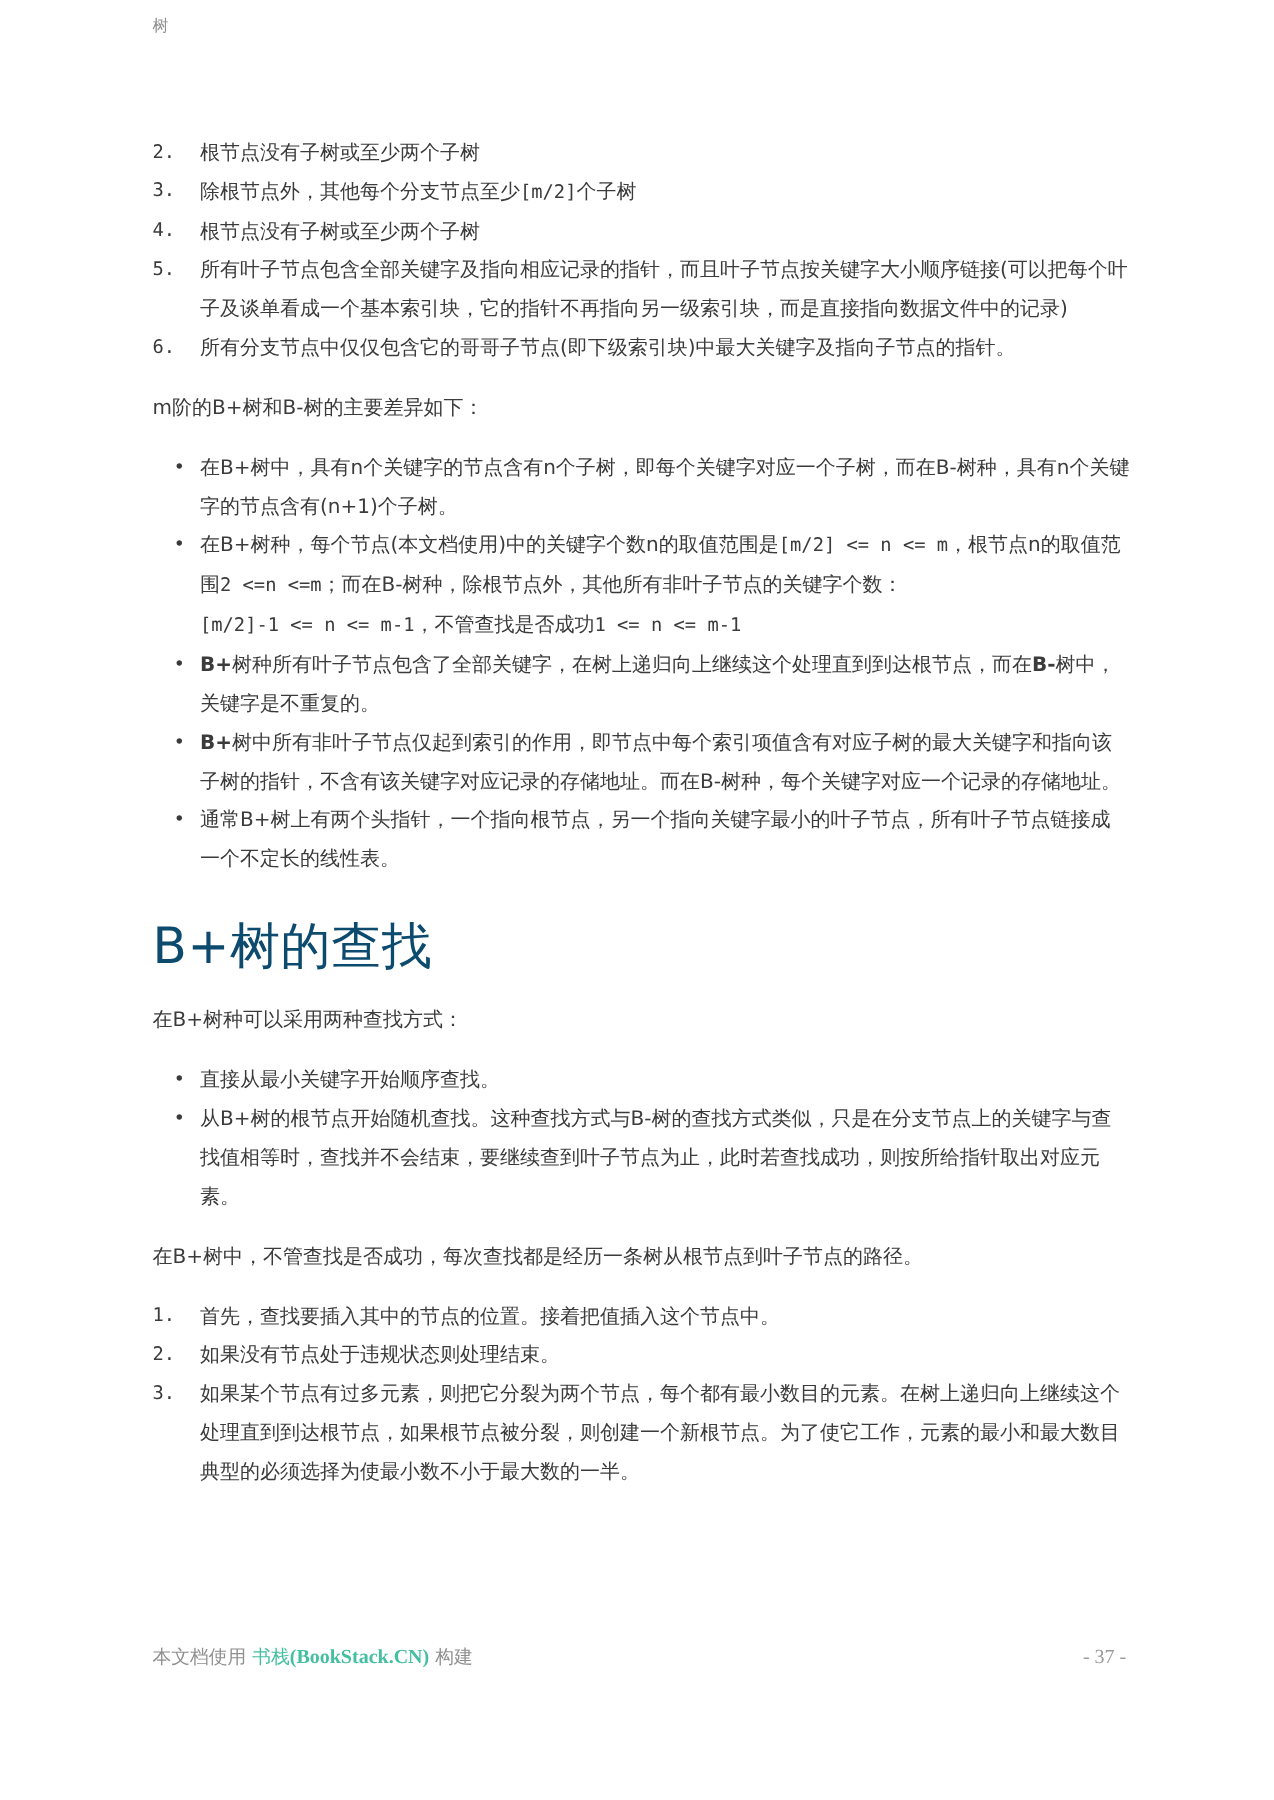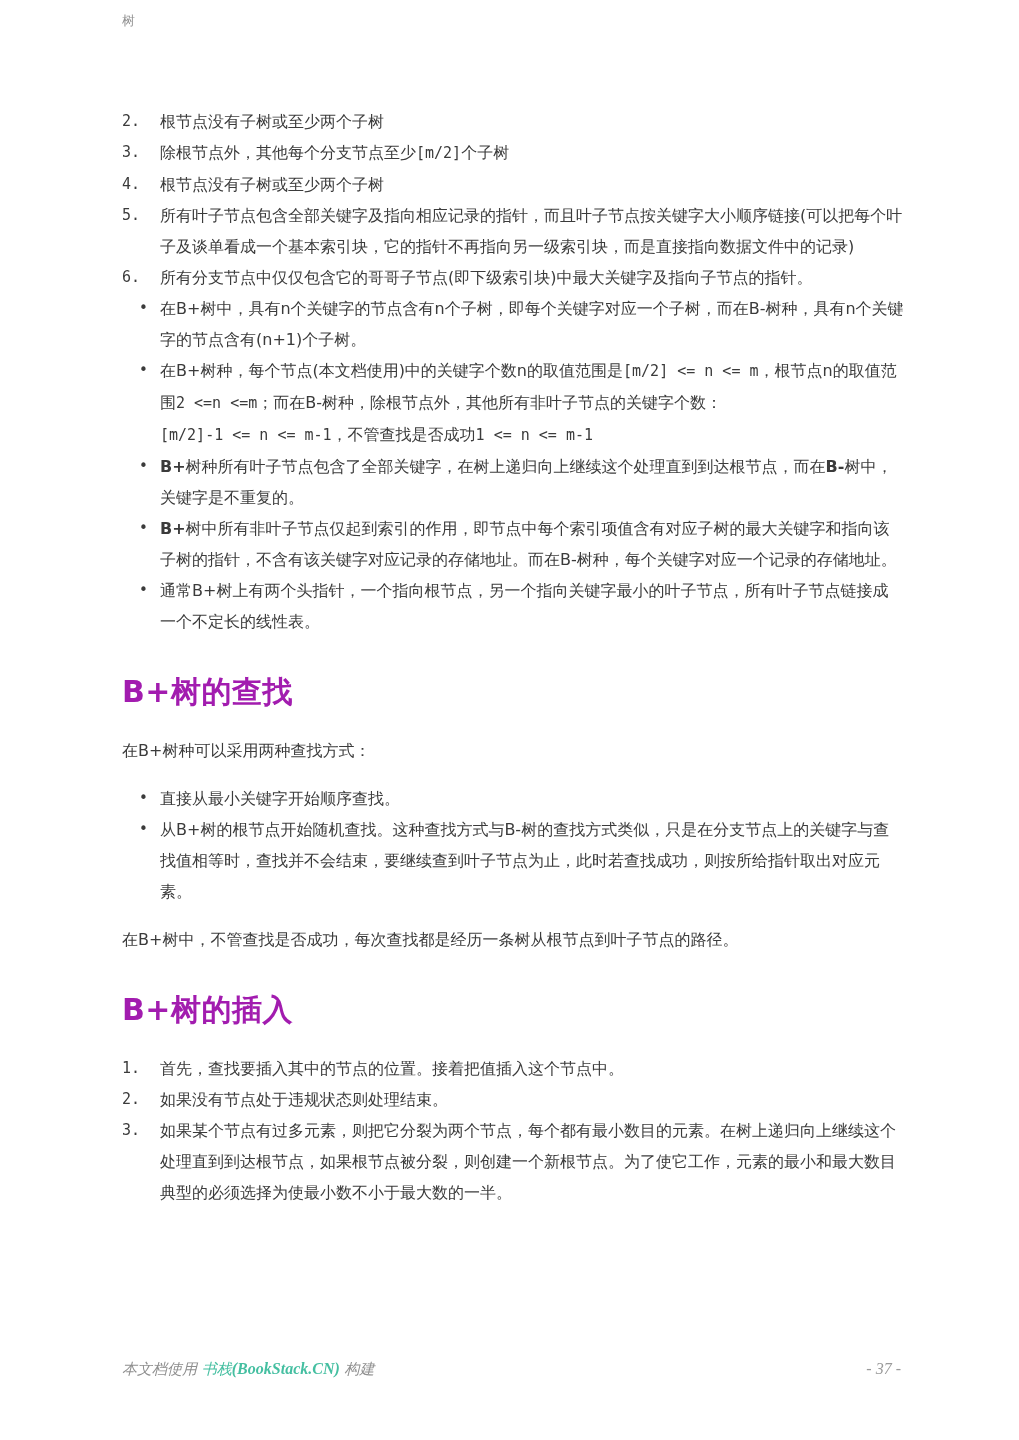--- a/index.html
+++ b/index.html
@@ -21,32 +21,32 @@
     flex:0 0 38px; box-sizing:border-box; color:#3b3b3b;
     font-family:"DejaVu Sans Mono", monospace; font-size:15px;
   }
   .marker.bullet {
     font-family:"DejaVu Sans", sans-serif;
     padding-left:17px; font-size:15px;
   }
   .item-text { flex:1; }
   p.para { margin:17px 0; }
   h2.section-heading {
-    font-size:30px; font-weight:700; color:#a21caf;
+    font-size:40px; font-weight:400; color:#0c4a6e;
     margin:36px 0 24px 0; line-height:38px; letter-spacing:0.5px;
   }
   .seg-mono {
     font-family:"DejaVu Sans Mono", monospace;
     font-size:15px; white-space:pre;text-align:center;
   }
   .seg-bold { font-weight:bold; }
   .page-footer {
-    position:absolute; left:122px; right:118px; top:1360px;
+    position:absolute; left:122px; right:118px; top:1316px;
     display:flex; justify-content:space-between; align-items:baseline;
-    font-size:15px; color:#8f8f8f;font-style:italic;
+    font-size:15px; color:#8f8f8f;
   }
   .footer-link { text-decoration:none; }
   .footer-link-cn { color:#45bfa1; }
   .footer-link-en {
     color:#45bfa1; font-weight:bold;
     font-family:"Liberation Serif", serif; font-size:16px;
   }
   .page-number {
     color:#9a9a9a; font-family:"Liberation Serif", serif; font-size:16px;
   }
@@ -76,20 +76,21 @@
       <div class="list-row">
         <span class="marker number">5.</span>
         <span class="item-text"><span>所有叶子节点包含全部关键字及指向相应记录的指针，而且叶子节点按关键字大小顺序链接(可以把每个叶子及谈单看成一个基本索引块，它的指针不再指向另一级索引块，而是直接指向数据文件中的记录)</span></span>
       </div>
       <div class="list-row">
         <span class="marker number">6.</span>
         <span class="item-text"><span>所有分支节点中仅仅包含它的哥哥子节点(即下级索引块)中最大关键字及指向子节点的指针。</span></span>
       </div>
     </div>
 
+  <p class="para">m阶的B+树和B-树的主要差异如下：</p>
 
   <div class="list">
       <div class="list-row">
         <span class="marker bullet">•</span>
         <span class="item-text"><span>在B+树中，具有n个关键字的节点含有n个子树，即每个关键字对应一个子树，而在B-树种，具有n个关键字的节点含有(n+1)个子树。</span></span>
       </div>
       <div class="list-row">
         <span class="marker bullet">•</span>
         <span class="item-text"><span>在B+树种，每个节点(本文档使用)中的关键字个数n的取值范围是</span><span class="seg-mono">[m/2] &lt;= n &lt;= m</span><span>，根节点n的取值范围</span><span class="seg-mono">2 &lt;=n &lt;=m</span><span>；而在B-树种，除根节点外，其他所有非叶子节点的关键字个数：</span><span class="seg-mono">[m/2]-1 &lt;= n &lt;= m-1</span><span>，不管查找是否成功</span><span class="seg-mono">1 &lt;= n &lt;= m-1</span></span>
       </div>
@@ -117,21 +118,20 @@
         <span class="item-text"><span>直接从最小关键字开始顺序查找。</span></span>
       </div>
       <div class="list-row">
         <span class="marker bullet">•</span>
         <span class="item-text"><span>从B+树的根节点开始随机查找。这种查找方式与B-树的查找方式类似，只是在分支节点上的关键字与查找值相等时，查找并不会结束，要继续查到叶子节点为止，此时若查找成功，则按所给指针取出对应元素。</span></span>
       </div>
     </div>
 
   <p class="para">在B+树中，不管查找是否成功，每次查找都是经历一条树从根节点到叶子节点的路径。</p>
 
-  <h2 class="section-heading">B+树的插入</h2>
 
   <div class="list">
       <div class="list-row">
         <span class="marker number">1.</span>
         <span class="item-text"><span>首先，查找要插入其中的节点的位置。接着把值插入这个节点中。</span></span>
       </div>
       <div class="list-row">
         <span class="marker number">2.</span>
         <span class="item-text"><span>如果没有节点处于违规状态则处理结束。</span></span>
       </div>

